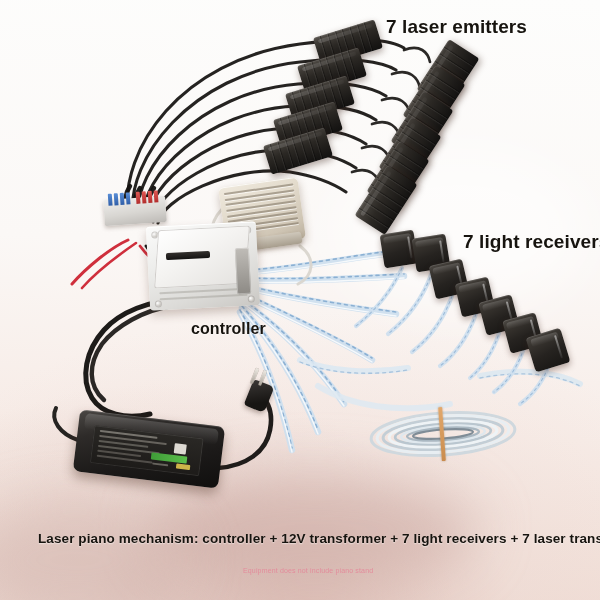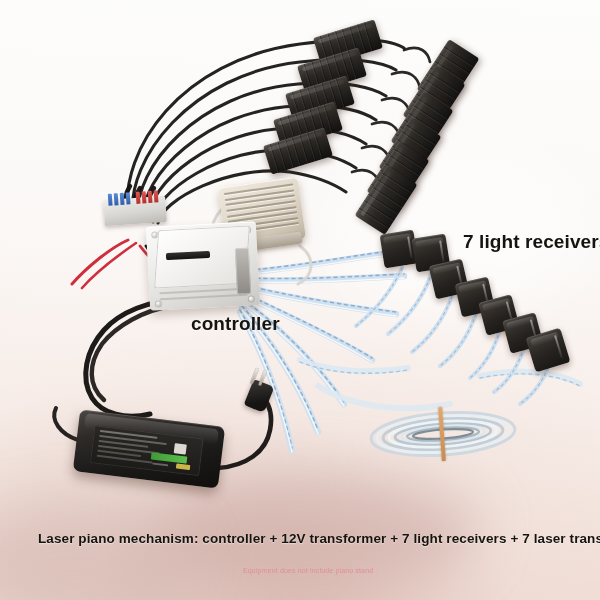--- a/index.html
+++ b/index.html
@@ -455,23 +455,24 @@
       <div class="wbox" style="left:82px;top:8px;width:12px;height:10px;"></div>
       <div class="ylw" style="left:86px;top:28px;width:14px;height:5px;"></div>
       <div class="bar" style="left:62px;top:30px;width:16px;opacity:.85"></div>
     </div>
   </div>
 
   <div class="plugbody" style="left:248px;top:382px;width:22px;height:28px;transform:rotate(22deg);"></div>
   <div class="prong" style="left:253px;top:368px;height:16px;transform:rotate(22deg);"></div>
   <div class="prong" style="left:261px;top:370px;height:16px;transform:rotate(22deg);"></div>
 
+  <div class="lbl" style="left:386px;top:16px;font-size:19px;">7 laser emitters</div>
 
   <div class="lbl" style="left:463px;top:231px;font-size:19px;">7 light receivers</div>
 
-  <div class="lbl" style="left:191px;top:313px;font-size:19px;">controller</div>
+  <div class="lbl" style="left:191px;top:320px;font-size:16px;">controller</div>
 
 
   <div class="lbl" style="left:38px;top:531px;font-size:13.5px;font-weight:700;">Laser piano mechanism: controller + 12V transformer + 7 light receivers + 7 laser transmitters</div>
 
   <div class="fineprint" style="left:243px;top:567px;">Equipment does not include piano stand</div>
 
 </div>
 
 </body></html>

